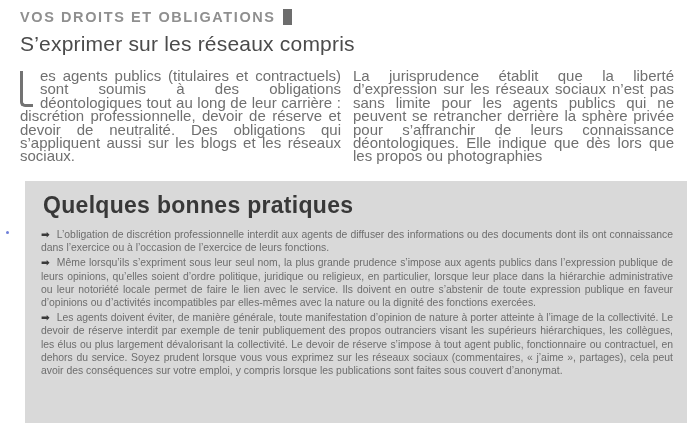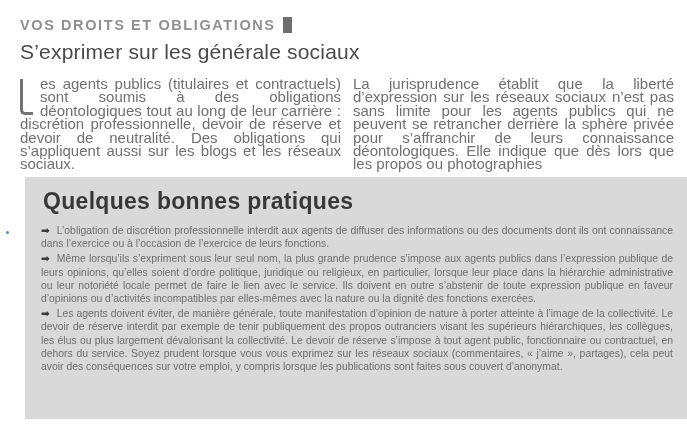--- a/index.html
+++ b/index.html
@@ -6,21 +6,21 @@
   html,body { background:#ffffff; }
   body {
     width:687px; height:432px;
     font-family:"Liberation Sans", sans-serif;
     overflow:hidden; position:relative;
   }
   .page { width:687px; height:432px; background:#fff; position:relative; }
 
   
   .header { padding:9px 12px 0 20px; }
-  .eyebrow-row { display:flex; align-items:center; gap:7px;margin-top:8px; }
+  .eyebrow-row { display:flex; align-items:center; gap:7px; }
   .eyebrow {
     font-size:14.5px; font-weight:bold; color:#8f8f8f;
     letter-spacing:1.6px; text-transform:uppercase;
     transform:scaleY(1.05);
   }
   .eyebrow-block {
     display:inline-block; width:9px; height:16px; background:#6d6d6d;
   }
   .page-title {
     margin-top:7px;
@@ -42,21 +42,21 @@
     float:left;
     width:13px; height:36px;
     border-left:3px solid #737373;
     border-bottom:3px solid #737373;
     border-radius:0 0 0 5px;
     margin:2px 7px 1px 0;
   }
 
   
   .practices-box {
-    margin:1px 0 0 25px;
+    margin:13px 0 0 25px;
     background:#d9d9d9;
     padding:9px 14px 10px 16px;
     min-height:242px;
   }
   .practices-title {
     font-size:23px; font-weight:bold; color:#383838;
     letter-spacing:0.3px; margin:2px 0 9px 2px;
   }
   .practices-box p {
     margin:0 0 2px 0;
@@ -78,21 +78,21 @@
 </head>
 <body>
 
 <div class="page">
 
   <div class="header">
     <div class="eyebrow-row">
       <span class="eyebrow">VOS DROITS ET OBLIGATIONS</span>
       <span class="eyebrow-block"></span>
     </div>
-    <h1 class="page-title">S’exprimer sur les générale sociaux</h1>
+    <h1 class="page-title">S’exprimer sur les réseaux compris</h1>
   </div>
 
   <div class="intro">
     <div class="col">
       <span class="drop-cap" aria-label="L"></span><span>es agents publics (titulaires et contractuels) sont soumis à des obligations déontologiques tout au long de leur carrière : discrétion professionnelle, devoir de réserve et devoir de neutralité. Des obligations qui s’appliquent aussi sur les blogs et les réseaux sociaux.</span>
     </div>
     <div class="col">
       <span>La jurisprudence établit que la liberté d’expression sur les réseaux sociaux n’est pas sans limite pour les agents publics qui ne peuvent se retrancher derrière la sphère privée pour s’affranchir de leurs connaissance déontologiques. Elle indique que dès lors que les propos ou photographies</span>
     </div>
   </div>

